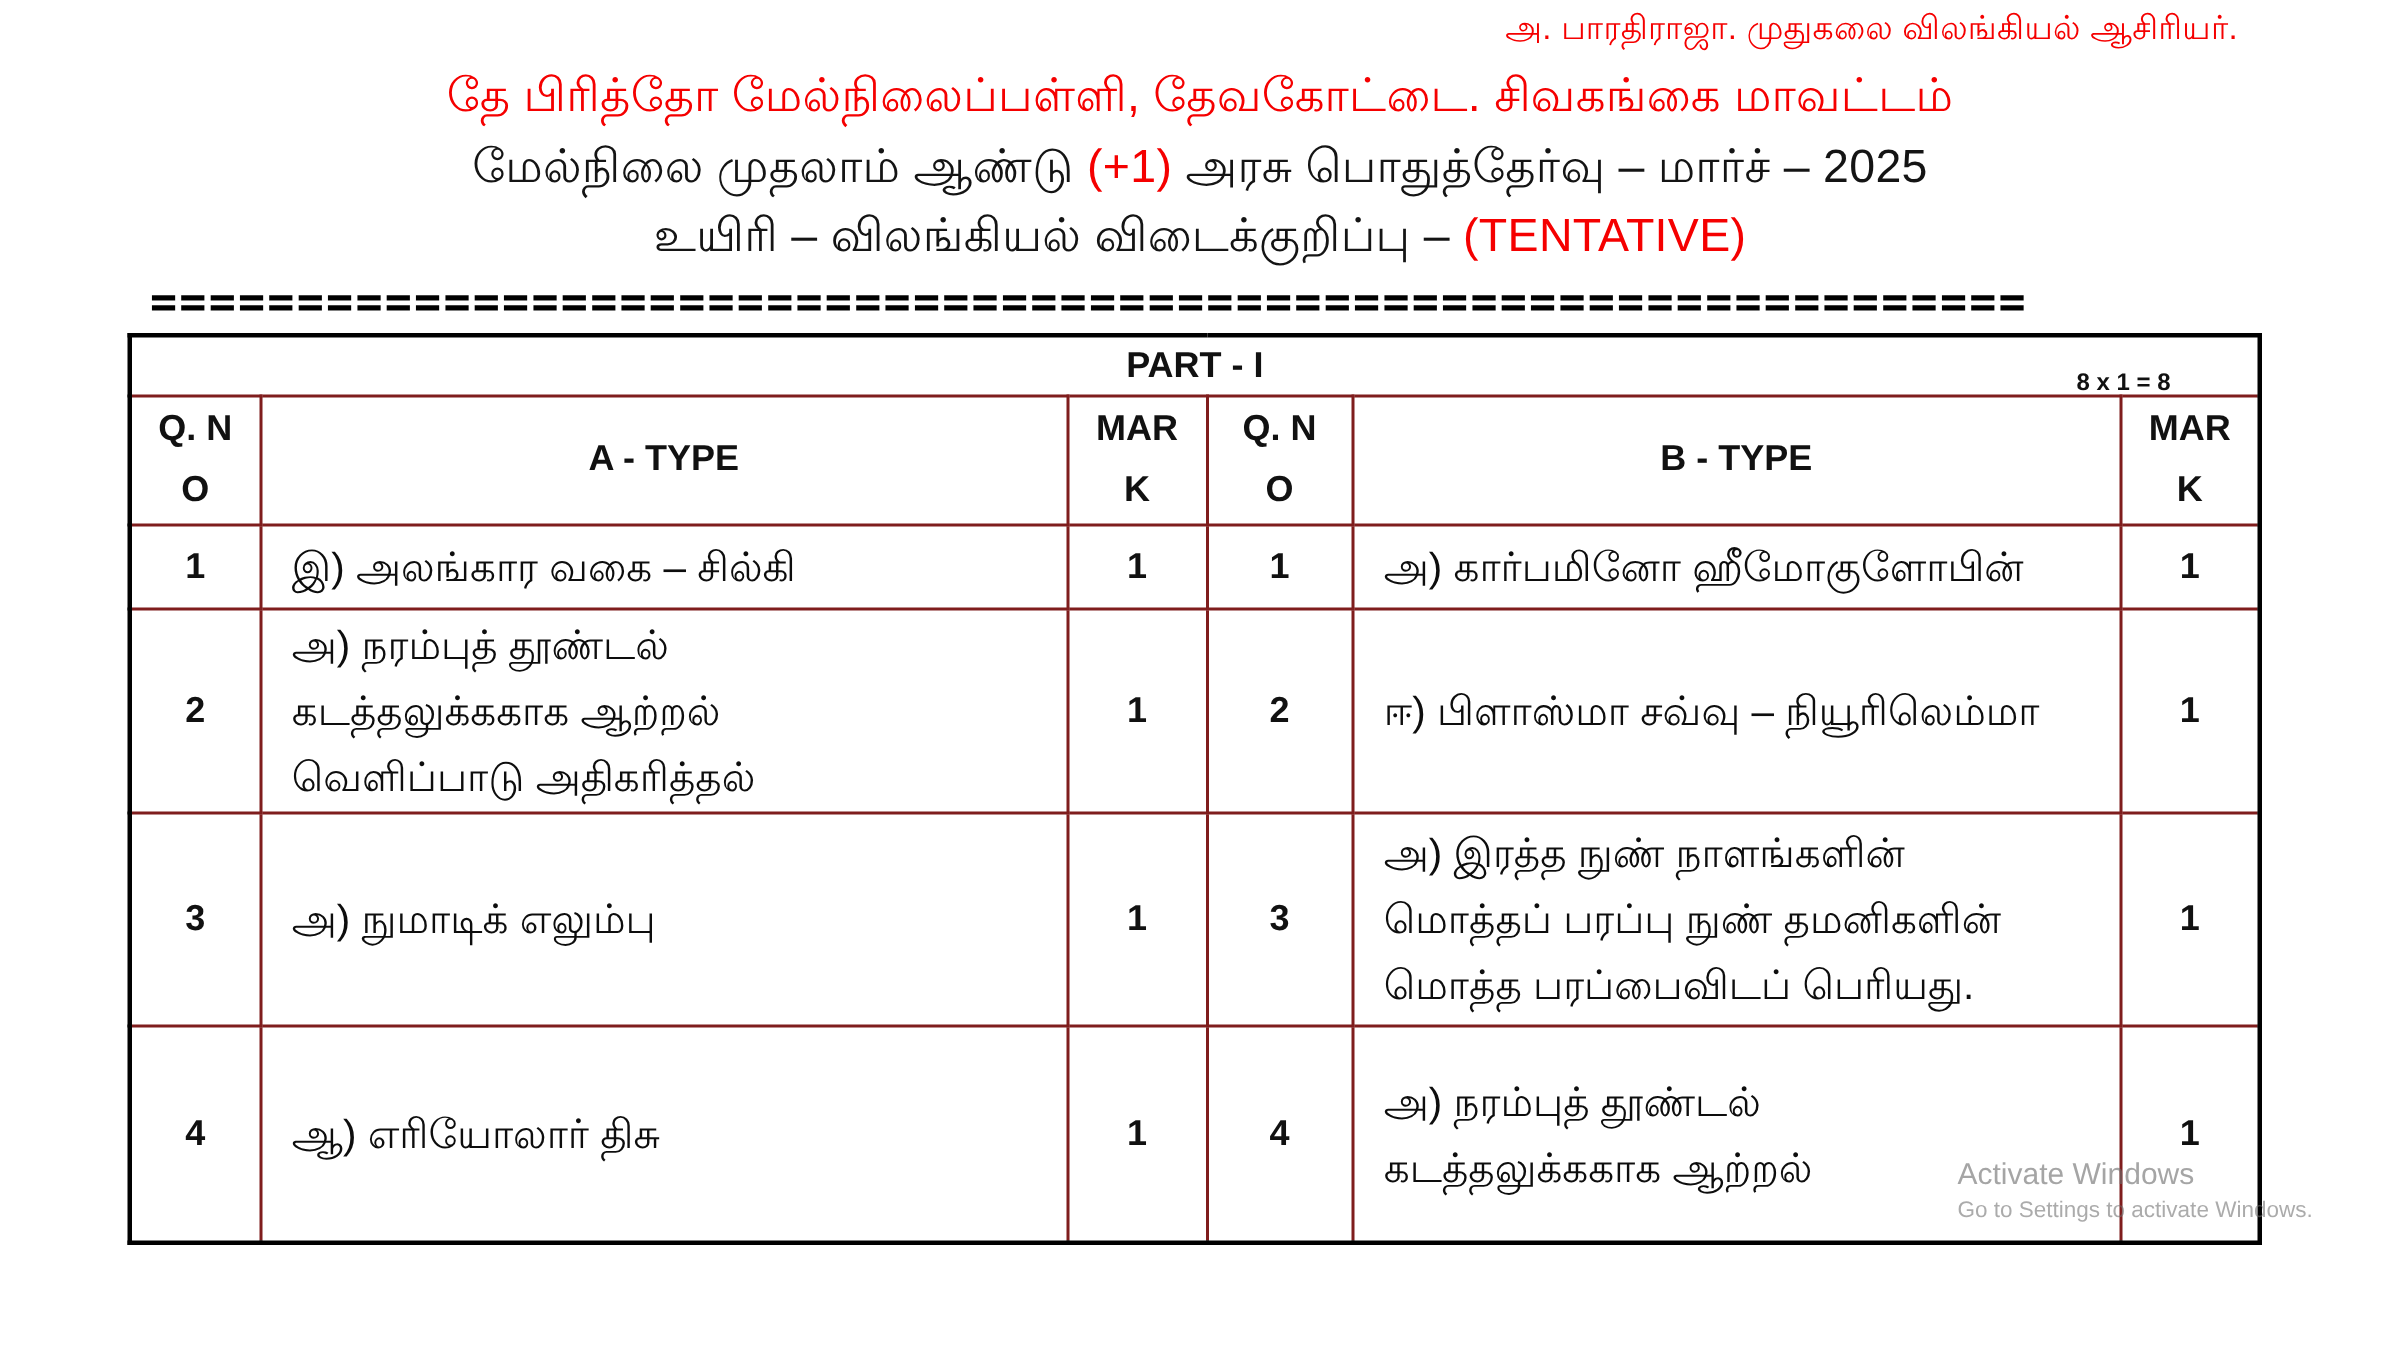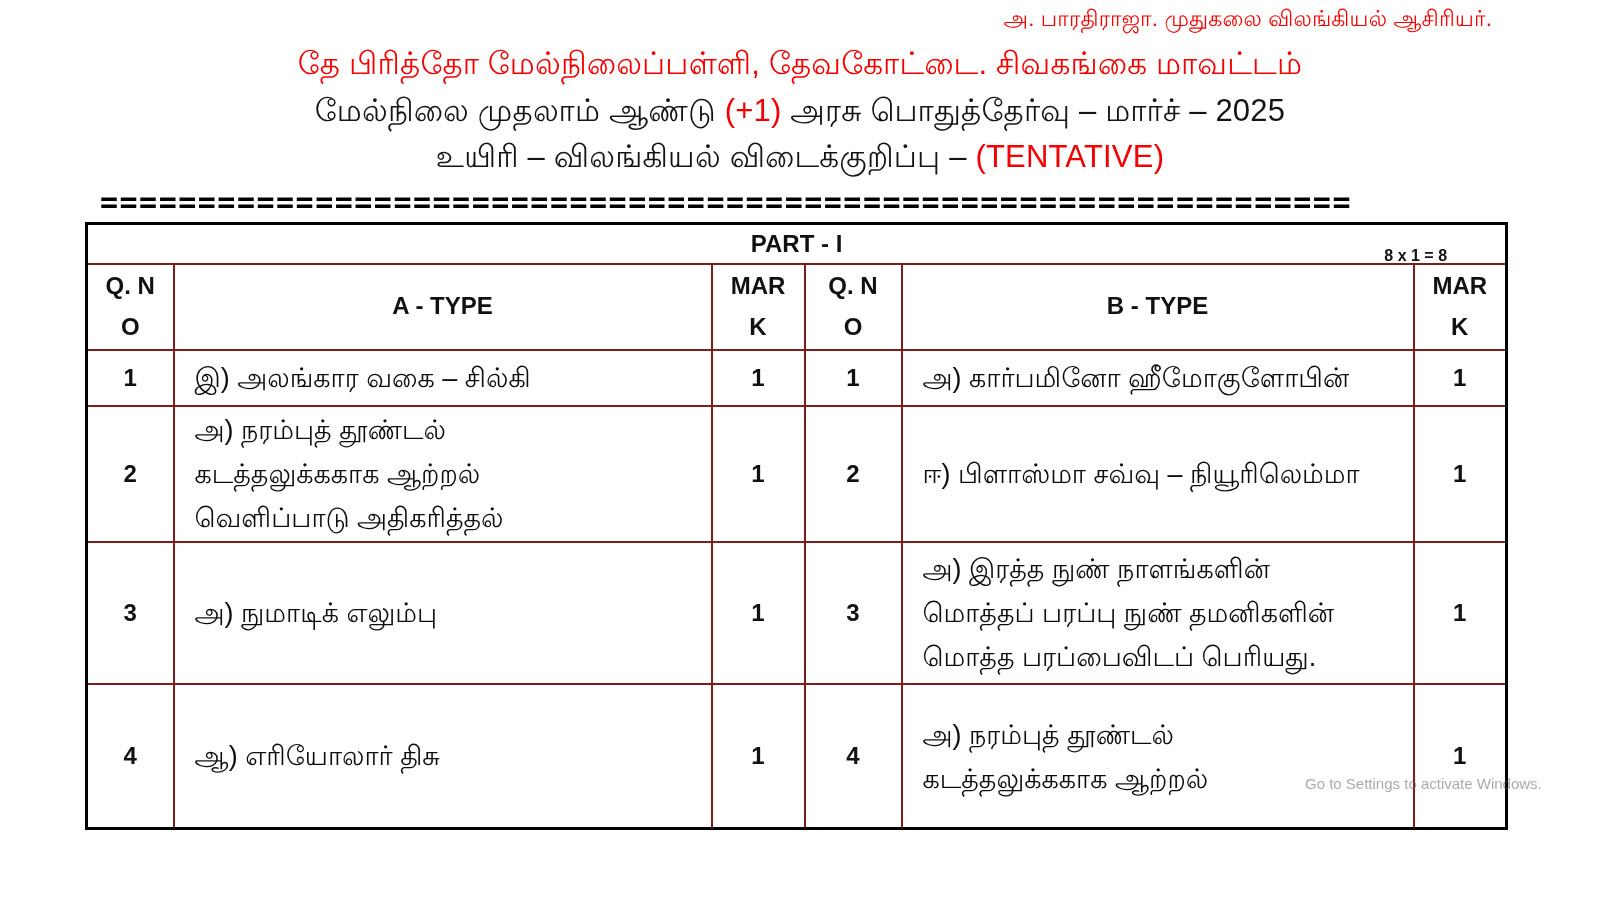--- a/index.html
+++ b/index.html
@@ -192,14 +192,15 @@
     <td class="num-cell">1</td>
     <td class="num-cell">4</td>
     <td class="ans-cell va-top">அ) நரம்புத் தூண்டல்
 கடத்தலுக்ககாக ஆற்றல்</td>
     <td class="num-cell">1</td>
   </tr>
 </tbody>
   </table>
 
 <div class="abs watermark">
+  <div class="wm-1">Activate Windows</div>
   <div class="wm-2">Go to Settings to activate Windows.</div>
 </div>
 
 </body></html>

